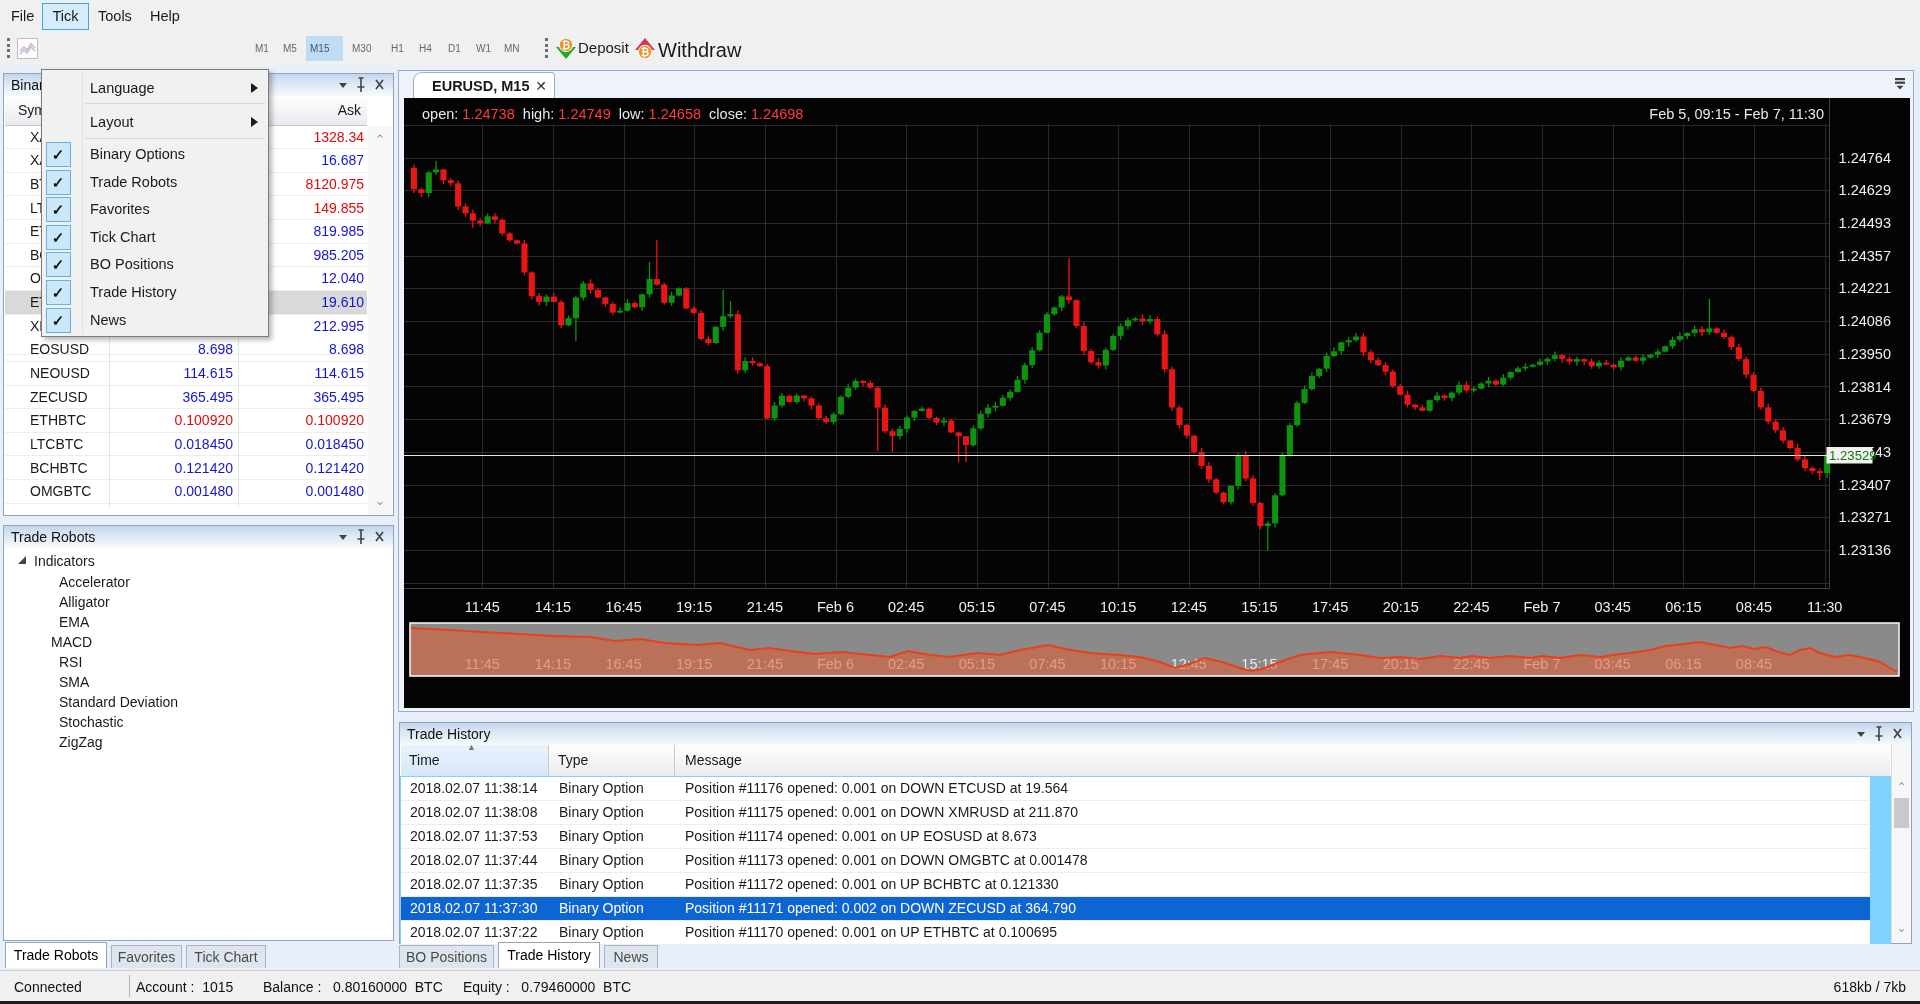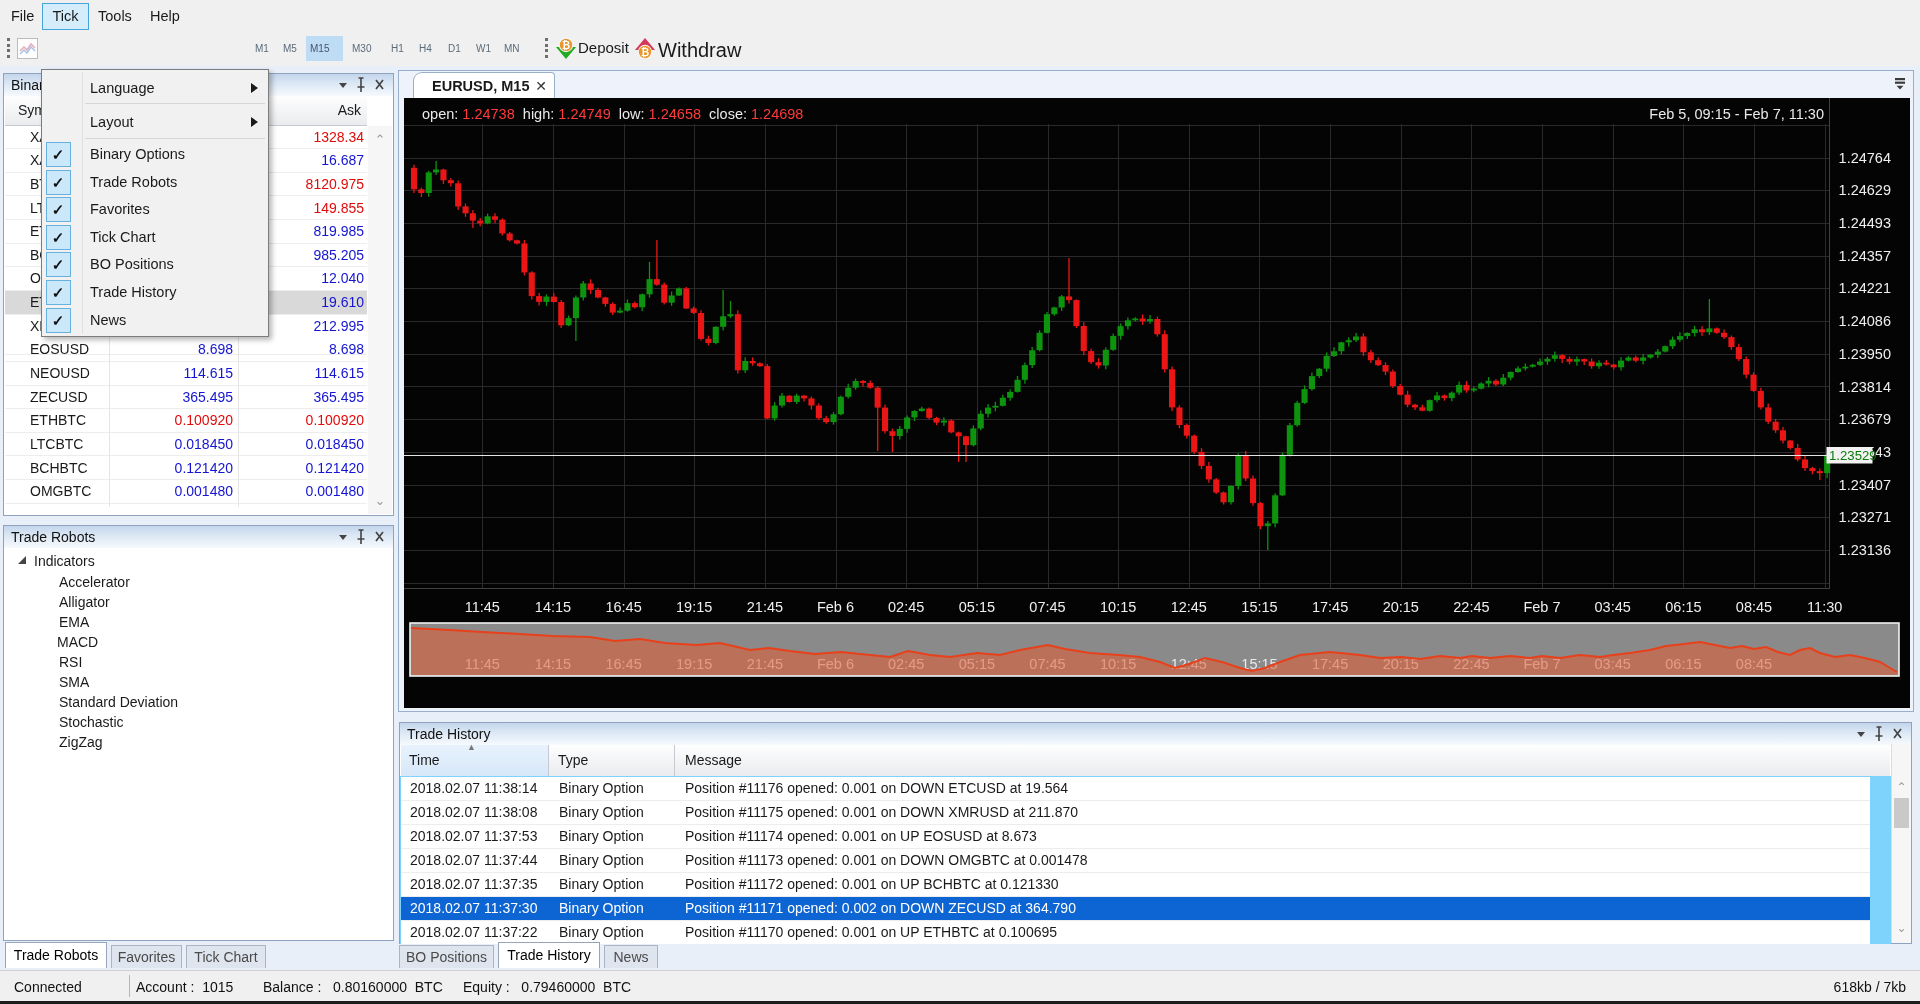--- a/index.html
+++ b/index.html
@@ -216,21 +216,21 @@
     <g stroke="#444" stroke-width="1.6" fill="none">
           <path d="M24 4 v9 M20.5 13 h7 M24 13 v5 M21.5 4 h5"></path>
         </g>
     <path d="M39 6 L46 15 M46 6 L39 15" stroke="#444" stroke-width="1.7"></path>
       </svg></div>
 </div>
 <div class="abs" style="left:18px;top:553px;width:300px;height:16px"><span style="display:inline-block;width:0;height:0;border-left:8px solid transparent;border-bottom:8px solid #444;transform:translateY(-2px)"></span><span style="margin-left:8px">Indicators</span></div>
 <div class="abs" style="left:59px;top:573.5px">Accelerator</div>
 <div class="abs" style="left:59px;top:593.6px">Alligator</div>
 <div class="abs" style="left:59px;top:613.6px">EMA</div>
-<div class="abs" style="left:57px;top:633.7px">MACD</div>
+<div class="abs" style="left:51px;top:633.7px">MACD</div>
 <div class="abs" style="left:59px;top:653.7px">RSI</div>
 <div class="abs" style="left:59px;top:673.8px">SMA</div>
 <div class="abs" style="left:59px;top:693.9px">Standard Deviation</div>
 <div class="abs" style="left:59px;top:713.9px">Stochastic</div>
 <div class="abs" style="left:59px;top:734.0px">ZigZag</div>
 
 <div class="tab tabA" style="left:5px;top:942px;width:102px;height:26px;line-height:25px">Trade Robots</div>
 <div class="tab tabI" style="left:111px;top:945px;width:71px;height:23px;line-height:22px">Favorites</div>
 <div class="tab tabI" style="left:186px;top:945px;width:80px;height:23px;line-height:22px">Tick Chart</div>
 

